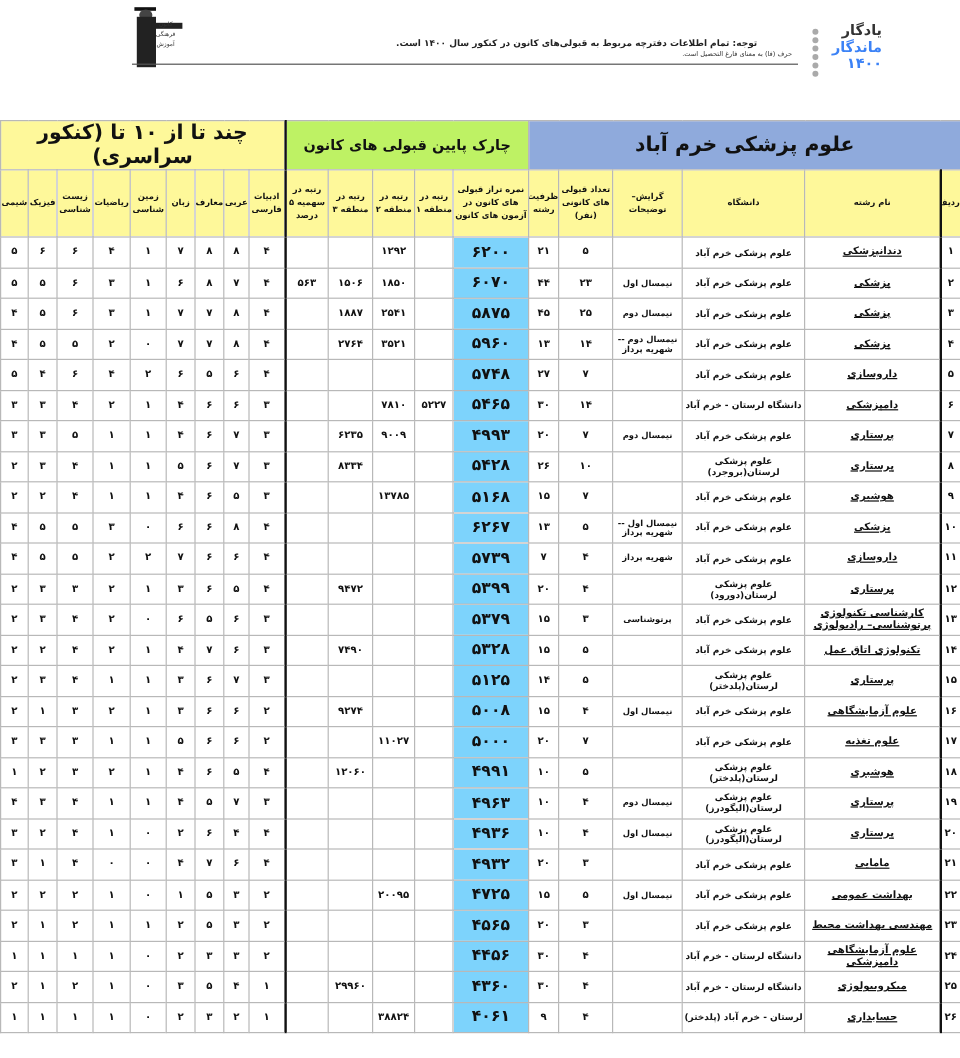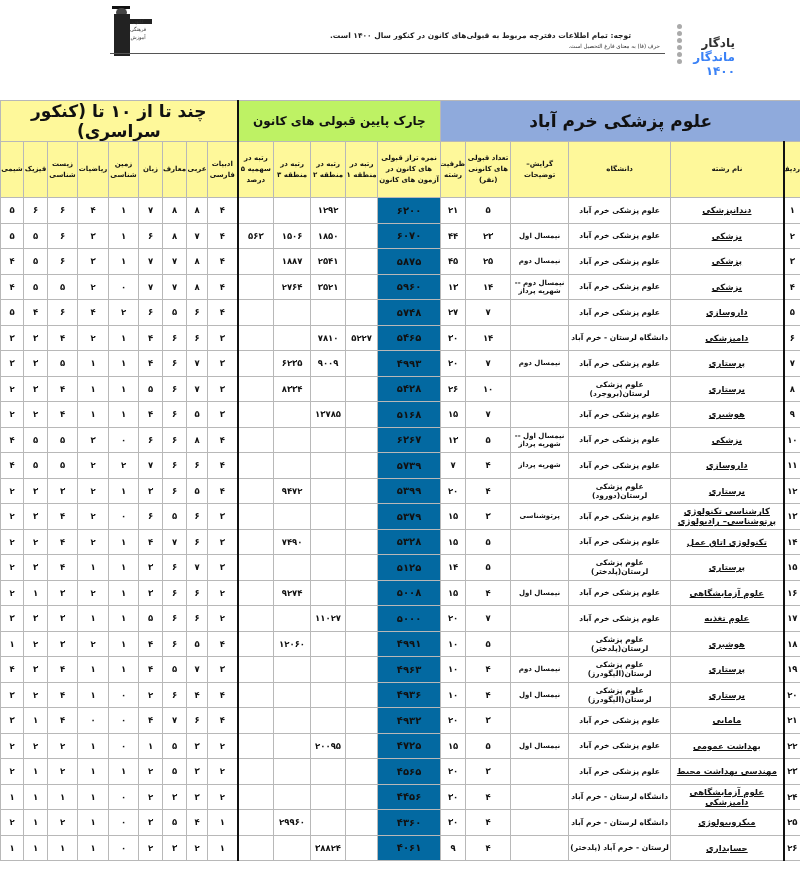--- a/index.html
+++ b/index.html
@@ -8,36 +8,36 @@
   .top-header { position:absolute; left:0; top:0; width:800px; height:100px; }
   .logo-figure { position:absolute; left:108px; top:6px; width:46px; height:50px; }
   .logo-figure .body { position:absolute; left:6px; top:8px; width:16px; height:42px; background:#222; }
   .logo-figure .head { position:absolute; left:8px; top:2px; width:11px; height:9px; border-radius:50%; background:#444; }
   .logo-figure .arm { position:absolute; left:18px; top:13px; width:26px; height:5px; background:#222; }
   .logo-figure .cap { position:absolute; left:4px; top:0; width:18px; height:3px; background:#111; }
   .logo-text { position:absolute; left:128px; top:17px; width:20px; font-size:5px; line-height:8px; color:#333; text-align:center; direction:rtl; }
   .header-line { position:absolute; left:110px; top:53px; width:555px; height:1px; background:#555; }
   .notice-main { position:absolute; left:330px; top:31px; width:330px; direction:rtl; text-align:left; font-size:7.5px; font-weight:bold; color:#222; }
   .notice-sub { position:absolute; left:420px; top:43px; width:240px; direction:rtl; text-align:right; font-size:5.5px; color:#333; }
-  .brand { position:absolute; left:660px; top:36px; width:75px; height:36px; direction:rtl; }
+  .brand { position:absolute; left:660px; top:18px; width:75px; height:36px; direction:rtl; }
   .brand-line1 { position:absolute; right:0; top:0; font-size:12px; font-weight:bold; color:#333; }
   .brand-line2 { position:absolute; right:0; top:14px; font-size:12px; font-weight:bold; color:#3b82f6; }
   .brand-dots { position:absolute; left:676px; top:23px; width:12px; height:24px; }
   .brand-dots span { display:block; width:5px; height:5px; border-radius:50%; background:#aaa; margin:1px; float:left; }
 
   table.main { position:absolute; left:0; top:100px; border-collapse:collapse; direction:rtl; table-layout:fixed; width:800px; }
   table.main td, table.main th { border:1px solid #b8b8b8; padding:0; text-align:center; vertical-align:middle; overflow:hidden; }
   .title-row td { height:31px; }
   .title-uni { background:#8faadc; font-size:17px; font-weight:bold; color:#111; }
   .title-kanoon { background:#bef264; font-size:12px; font-weight:bold;margin-top:16px; }
   .title-top10 { background:#fef89a; font-size:17px; font-weight:bold; }
   .sub-row th { background:#fef89a; font-size:7px; font-weight:bold; line-height:11px; height:55px; }
   td.cell { height:24.5px; font-size:8px; font-weight:bold; background:#fff; }
   td.num { font-size:8.5px; }
-  td.score { background:#0369a1; font-size:10px; font-weight:bold; }
+  td.score { background:#7dd3fc; font-size:13px; font-weight:bold; }
   td.name { text-align:right; padding-right:2px; font-size:8.5px; font-weight:bold;text-decoration:underline; }
   td.uni { text-align:right; padding-right:2px; font-size:7.5px; font-weight:bold; }
   td.note { text-align:left; padding-left:3px; font-size:7px; font-weight:bold;margin-left:32px; }
   .thick-left { border-left:2px solid #111 !important; }
 </style>
 </head>
 <body>
 
 <div class="top-header">
   <div class="logo-figure">

